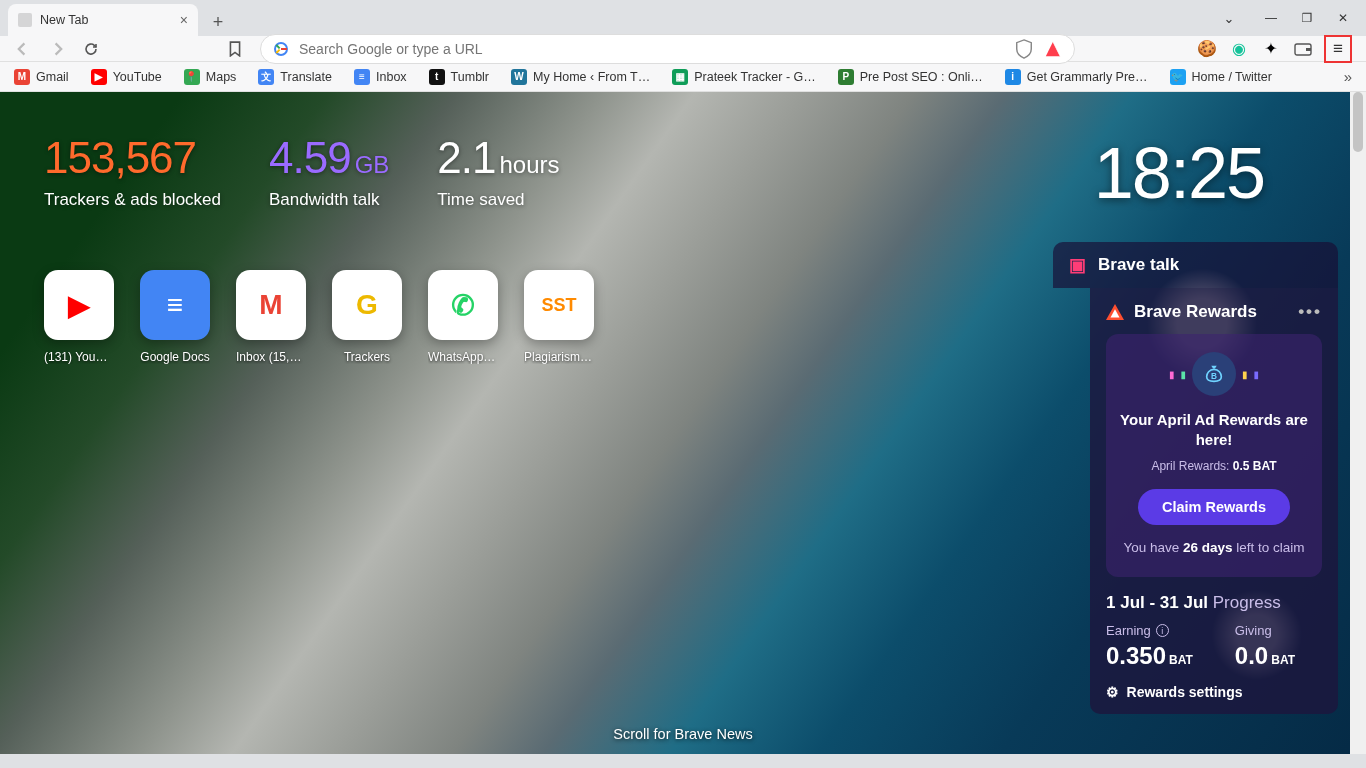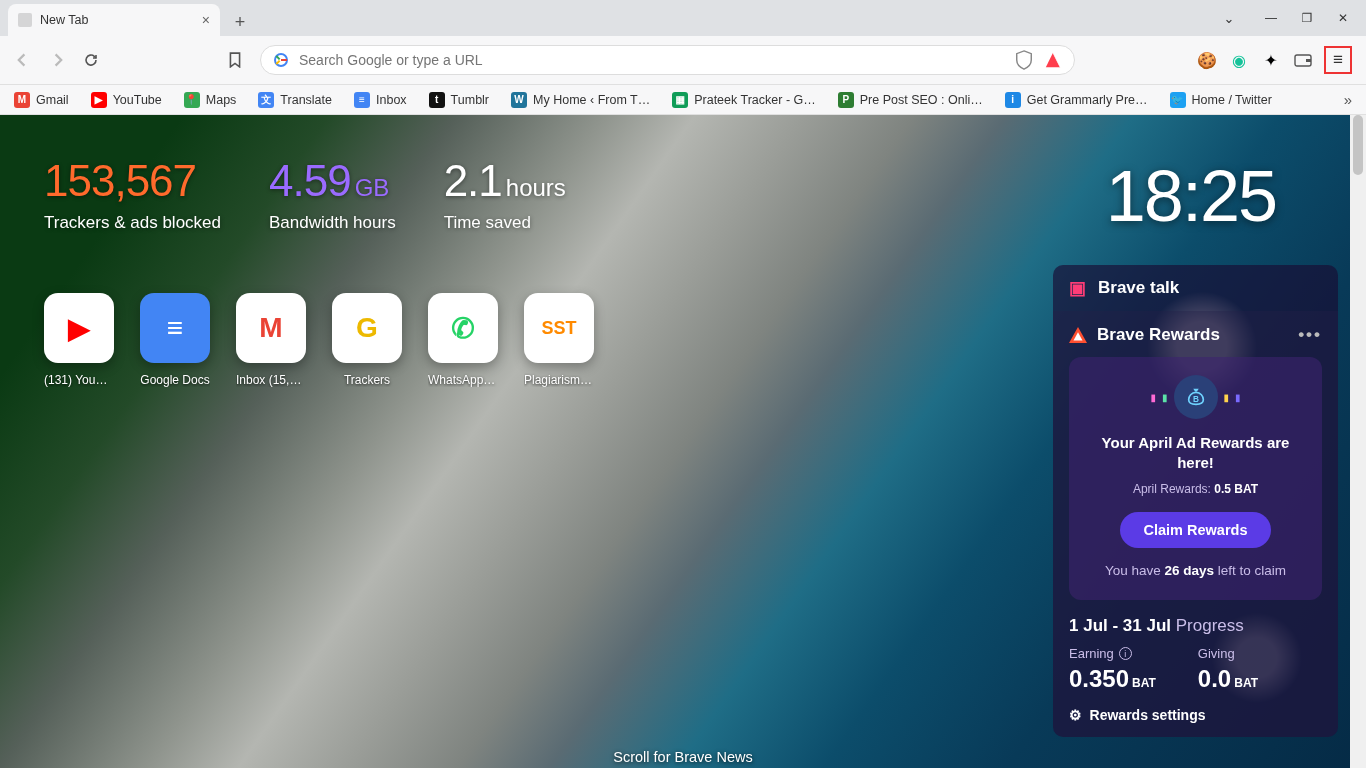--- a/index.html
+++ b/index.html
@@ -2,31 +2,31 @@
 <html><head>
 <meta charset="utf-8">
 <style>
 * { margin:0; padding:0; box-sizing:border-box; font-family: -apple-system, "Segoe UI", Arial, sans-serif; }
 html,body { width:1366px; height:768px; overflow:hidden; background:#ececec; }
 
 .window { width:1366px; height:768px; position:relative; background:#dfe1e4; }
 
 
 .tabstrip { height:36px; display:flex; align-items:flex-end; padding-left:8px; background:#dfe1e4; }
-.tab { width:212px; height:32px; background:#f7f7f8; border-radius:8px 8px 0 0; display:flex; align-items:center; padding:0 10px; font-size:12.5px; color:#333; gap:8px; }
+.tab { width:190px; height:32px; background:#f7f7f8; border-radius:8px 8px 0 0; display:flex; align-items:center; padding:0 10px; font-size:12.5px; color:#333; gap:8px; }
 .tab .fav { width:14px; height:14px; background:#888; border-radius:2px; opacity:.3; }
 .tab .close { margin-left:auto; font-size:14px; color:#666; cursor:pointer; }
 .newtab { width:28px; height:28px; display:flex; align-items:center; justify-content:center; font-size:18px; color:#555; margin-left:6px; cursor:pointer; }
 
 .win-controls { position:absolute; right:6px; top:4px; display:flex; gap:2px; }
 .win-controls span, .win-controls .wc { width:34px; height:28px; display:flex; align-items:center; justify-content:center; font-size:12px; color:#333; cursor:pointer; }
 .win-controls .chev { margin-right:6px; font-size:13px; }
 
 
-.toolbar { height:49px; background:#f7f7f8; display:flex; align-items:center; padding:0 10px; gap:8px; border-bottom:1px solid #e0e0e0;}
+.toolbar { height:26px; background:#f7f7f8; display:flex; align-items:center; padding:0 10px; gap:8px; border-bottom:1px solid #e0e0e0;}
 .nav-btn { width:26px; height:26px; display:flex; align-items:center; justify-content:center; color:#999; cursor:pointer; }
 .nav-btn.enabled{ color:#555;}
 .bookmark-btn { width:26px; height:26px; display:flex; align-items:center; justify-content:center; color:#555; margin-left:110px; }
 .omnibox { flex:0 0 815px; margin-left:4px; height:30px; background:#fff; border:1px solid #ddd; border-radius:15px; display:flex; align-items:center; padding:0 12px; gap:10px; }
 .g-icon { width:16px; height:16px; }
 .omnibox input { border:none; outline:none; flex:1; font-size:14px; color:#555; background:transparent; }
 .shield { width:20px; height:20px; }
 .bv-logo { width:18px; height:18px; }
 .toolbar-right { margin-left:auto; display:flex; align-items:center; gap:10px; padding-right:4px;}
 .ext-icon { width:22px; height:22px; display:flex; align-items:center; justify-content:center; font-size:16px; }
@@ -63,33 +63,33 @@
 
 .stats { position:absolute; left:44px; top:44px; display:flex; gap:48px; color:#fff; text-shadow:0 1px 4px rgba(0,0,0,.45);}
 .stat .value { font-size:44px; font-weight:500; letter-spacing:-1px; line-height:1; }
 .stat .unit { font-size:24px; font-weight:400; margin-left:4px;}
 .stat .label { font-size:17px; margin-top:10px; font-weight:500;}
 .stat.orange .value{ color:#ff6a2c;}
 .stat.purple .value{ color:#9a6bff;}
 .stat.purple .unit{ color:#9a6bff;}
 
 
-.clock { position:absolute; right:90px; top:40px; color:#fff; font-size:72px; font-weight:500; letter-spacing:-2px; text-shadow:0 2px 8px rgba(0,0,0,.5);}
+.clock { position:absolute; right:102px; top:40px; color:#fff; font-size:72px; font-weight:500; letter-spacing:-2px; text-shadow:0 2px 8px rgba(0,0,0,.5);}
 
 
 .tiles { position:absolute; left:44px; top:178px; display:flex; gap:26px; }
 .tile { width:70px; text-align:center; }
 .tile .box { width:70px; height:70px; background:#fff; border-radius:14px; display:flex; align-items:center; justify-content:center; box-shadow:0 4px 12px rgba(0,0,0,.3); font-size:28px; font-weight:700;}
 .tile .lbl { color:#fff; font-size:12px; margin-top:10px; text-shadow:0 1px 3px rgba(0,0,0,.8); white-space:nowrap; overflow:hidden; text-overflow:ellipsis;}
 
 
 .rpanel { position:absolute; right:28px; top:150px; width:285px; color:#fff;}
 .talk { background:rgba(25,10,50,.65); border-radius:10px 10px 0 0; padding:12px 16px; display:flex; align-items:center; gap:12px; font-size:17px; font-weight:700;}
 .talk .cam { color:#ff3d77; font-size:18px;}
-.rewards { background:rgba(30,20,60,.78); border-radius:0 0 10px 10px; padding:14px 16px 14px; }
+.rewards { background:rgba(30,20,60,.78); border-radius:0 0 10px 10px; padding:14px 16px 14px;margin-left:37px; }
 .rewards-hdr { display:flex; align-items:center; gap:10px; font-size:17px; font-weight:700; margin-bottom:12px;}
 .rewards-hdr .tri { width:18px; height:18px;}
 .rewards-hdr .dots{ margin-left:auto; color:#bbb; letter-spacing:2px; cursor:pointer;}
 .reward-card { background:rgba(60,35,110,.6); border-radius:12px; padding:18px 14px 20px; text-align:center; margin-bottom:16px;}
 .bag-wrap { display:flex; align-items:center; justify-content:center; margin-bottom:14px; gap:6px;}
 .bag { width:44px; height:44px; border-radius:50%; background:#2a4078; display:flex; align-items:center; justify-content:center;}
 .confetti{ font-size:10px; }
 .rc-title { font-size:15px; font-weight:700; line-height:1.35;text-align:center;}
 .rc-sub { font-size:12px; color:#c9bde8; margin-top:8px;}
 .rc-sub b{ color:#fff; font-weight:700;}
@@ -234,21 +234,21 @@
   <div class="content">
     <div class="scrollbar"></div>
 
     <div class="stats">
       <div class="stat orange">
         <div class="value">153,567</div>
         <div class="label">Trackers &amp; ads blocked</div>
       </div>
       <div class="stat purple">
         <div><span class="value">4.59</span><span class="unit">GB</span></div>
-        <div class="label">Bandwidth hours</div>
+        <div class="label">Bandwidth talk</div>
       </div>
       <div class="stat">
         <div><span class="value">2.1</span><span class="unit">hours</span></div>
         <div class="label">Time saved</div>
       </div>
     </div>
 
     <div class="clock">18:25</div>
 
     <div class="tiles" id="tiles">

